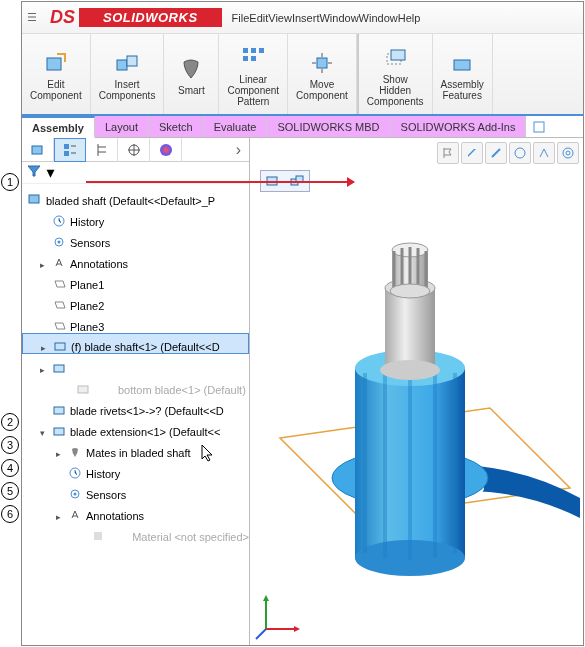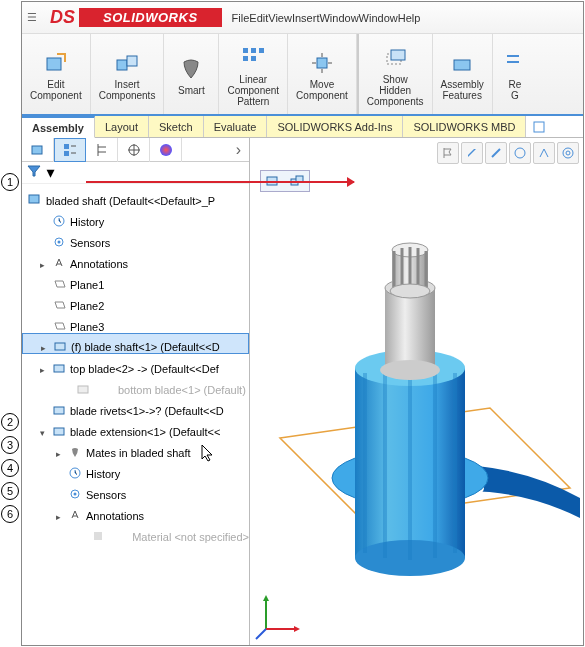--- a/index.html
+++ b/index.html
@@ -14,21 +14,21 @@
 .logo-text { background: #d9232e; color: #fff; font-weight: bold; font-style: italic; padding: 2px 24px; font-size: 13px; letter-spacing: 0.5px; }
 .menubar { display: flex; margin-left: 2px; font-size: 11px; color: #333; }
 .menubar span { cursor: default; }
 
 .ribbon { height: 82px; border-bottom: 2px solid #4a8fd8; display: flex; background: linear-gradient(#fafafa,#f0f0f0); }
 .ribbon-group { border-right: 1px solid #ddd; padding: 4px 8px 2px; display: flex; flex-direction: column; align-items: center; justify-content: center; font-size: 10px; color: #333; text-align: center; min-width: 55px; }
 .ribbon-group .icon { width: 28px; height: 28px; margin-bottom: 2px; display: flex; align-items: center; justify-content: center; }
 .ribbon-group .label { line-height: 11px; }
 
 .tabs { height: 22px; display: flex; align-items: stretch; background: #fff; border-bottom: 1px solid #bbb; font-size: 11px; }
-.tab { padding: 3px 10px; border-right: 1px solid #ccc; color: #333; display: flex; align-items: center; background: #fef9c3; }
+.tab { padding: 3px 10px; border-right: 1px solid #ccc; color: #333; display: flex; align-items: center; background: #f0abfc; }
 .tab.active { background: #fff; font-weight: bold; border-top: 2px solid #4a8fd8; border-bottom: 1px solid #fff; margin-bottom: -1px; }
 .tab-icon-end { padding: 0 6px; display: flex; align-items: center; }
 
 .content { display: flex; position: relative; height: calc(100% - 32px - 82px - 22px); }
 .tree-panel { width: 228px; border-right: 1px solid #bbb; background: #fff; display: flex; flex-direction: column; }
 .tree-toolbar { height: 24px; display: flex; align-items: center; border-bottom: 1px solid #ccc; }
 .tree-toolbar .tbtn { width: 32px; height: 24px; display: flex; align-items: center; justify-content: center; border-right: 1px solid #ddd; }
 .tree-toolbar .tbtn.active { background: #d6e9f8; border: 1px solid #4a8fd8; }
 .tree-toolbar .chev { margin-left: auto; padding: 0 8px; color: #666; }
 .filter-row { height: 22px; display: flex; align-items: center; padding: 0 4px; border-bottom: 1px solid #eee; }
@@ -156,38 +156,29 @@
     </div>
     <div class="ribbon-group">
       <div class="icon">
           <svg width="26" height="26">
             <rect x="5" y="10" width="16" height="10" fill="#8bc6f0" stroke="#2a6aa8"></rect>
           </svg>
         </div>
       <div class="label" style="white-space:pre-line">Assembly
 Features</div>
     </div>
-    <div class="ribbon-group" style="border-right:none;min-width:28px">
-      <div class="icon">
-          <svg width="20" height="26">
-            <path d="M2 6 L14 6 M2 12 L14 12" stroke="#4a8fd8" stroke-width="2"></path>
-          </svg>
-        </div>
-      <div class="label" style="white-space:pre-line">Re
-G</div>
-    </div>
   </div>
 
   <div class="tabs">
     <div class="tab active">Assembly</div>
     <div class="tab">Layout</div>
     <div class="tab">Sketch</div>
     <div class="tab">Evaluate</div>
+    <div class="tab">SOLIDWORKS MBD</div>
     <div class="tab">SOLIDWORKS Add-Ins</div>
-    <div class="tab">SOLIDWORKS MBD</div>
     <div class="tab-icon-end">
         <svg width="14" height="14">
           <rect x="2" y="2" width="10" height="10" fill="none" stroke="#4a8fd8"></rect>
         </svg>
       </div>
   </div>
 
   <div class="content">
 
     <div class="tree-panel">
@@ -308,21 +299,20 @@
             </span>
             <span>(f) blade shaft&lt;1&gt; (Default&lt;&lt;D</span>
           </div>
         <div class="tree-item indent1">
             <span class="exp">▸</span>
             <span class="ticon">
               <svg width="14" height="14">
                 <rect x="2" y="4" width="10" height="7" fill="#c8e2f7" stroke="#2a6aa8"></rect>
               </svg>
             </span>
-            <span>top blade&lt;2&gt; -&gt; (Default&lt;&lt;Def</span>
           </div>
         <div class="tree-item indent1 suppressed">
             <span class="exp"></span>
             <span class="ticon">
               <svg width="14" height="14">
                 <rect x="2" y="4" width="10" height="7" fill="#eee" stroke="#bbb"></rect>
               </svg>
             </span>
             <span>bottom blade&lt;1&gt; (Default)</span>
           </div>

